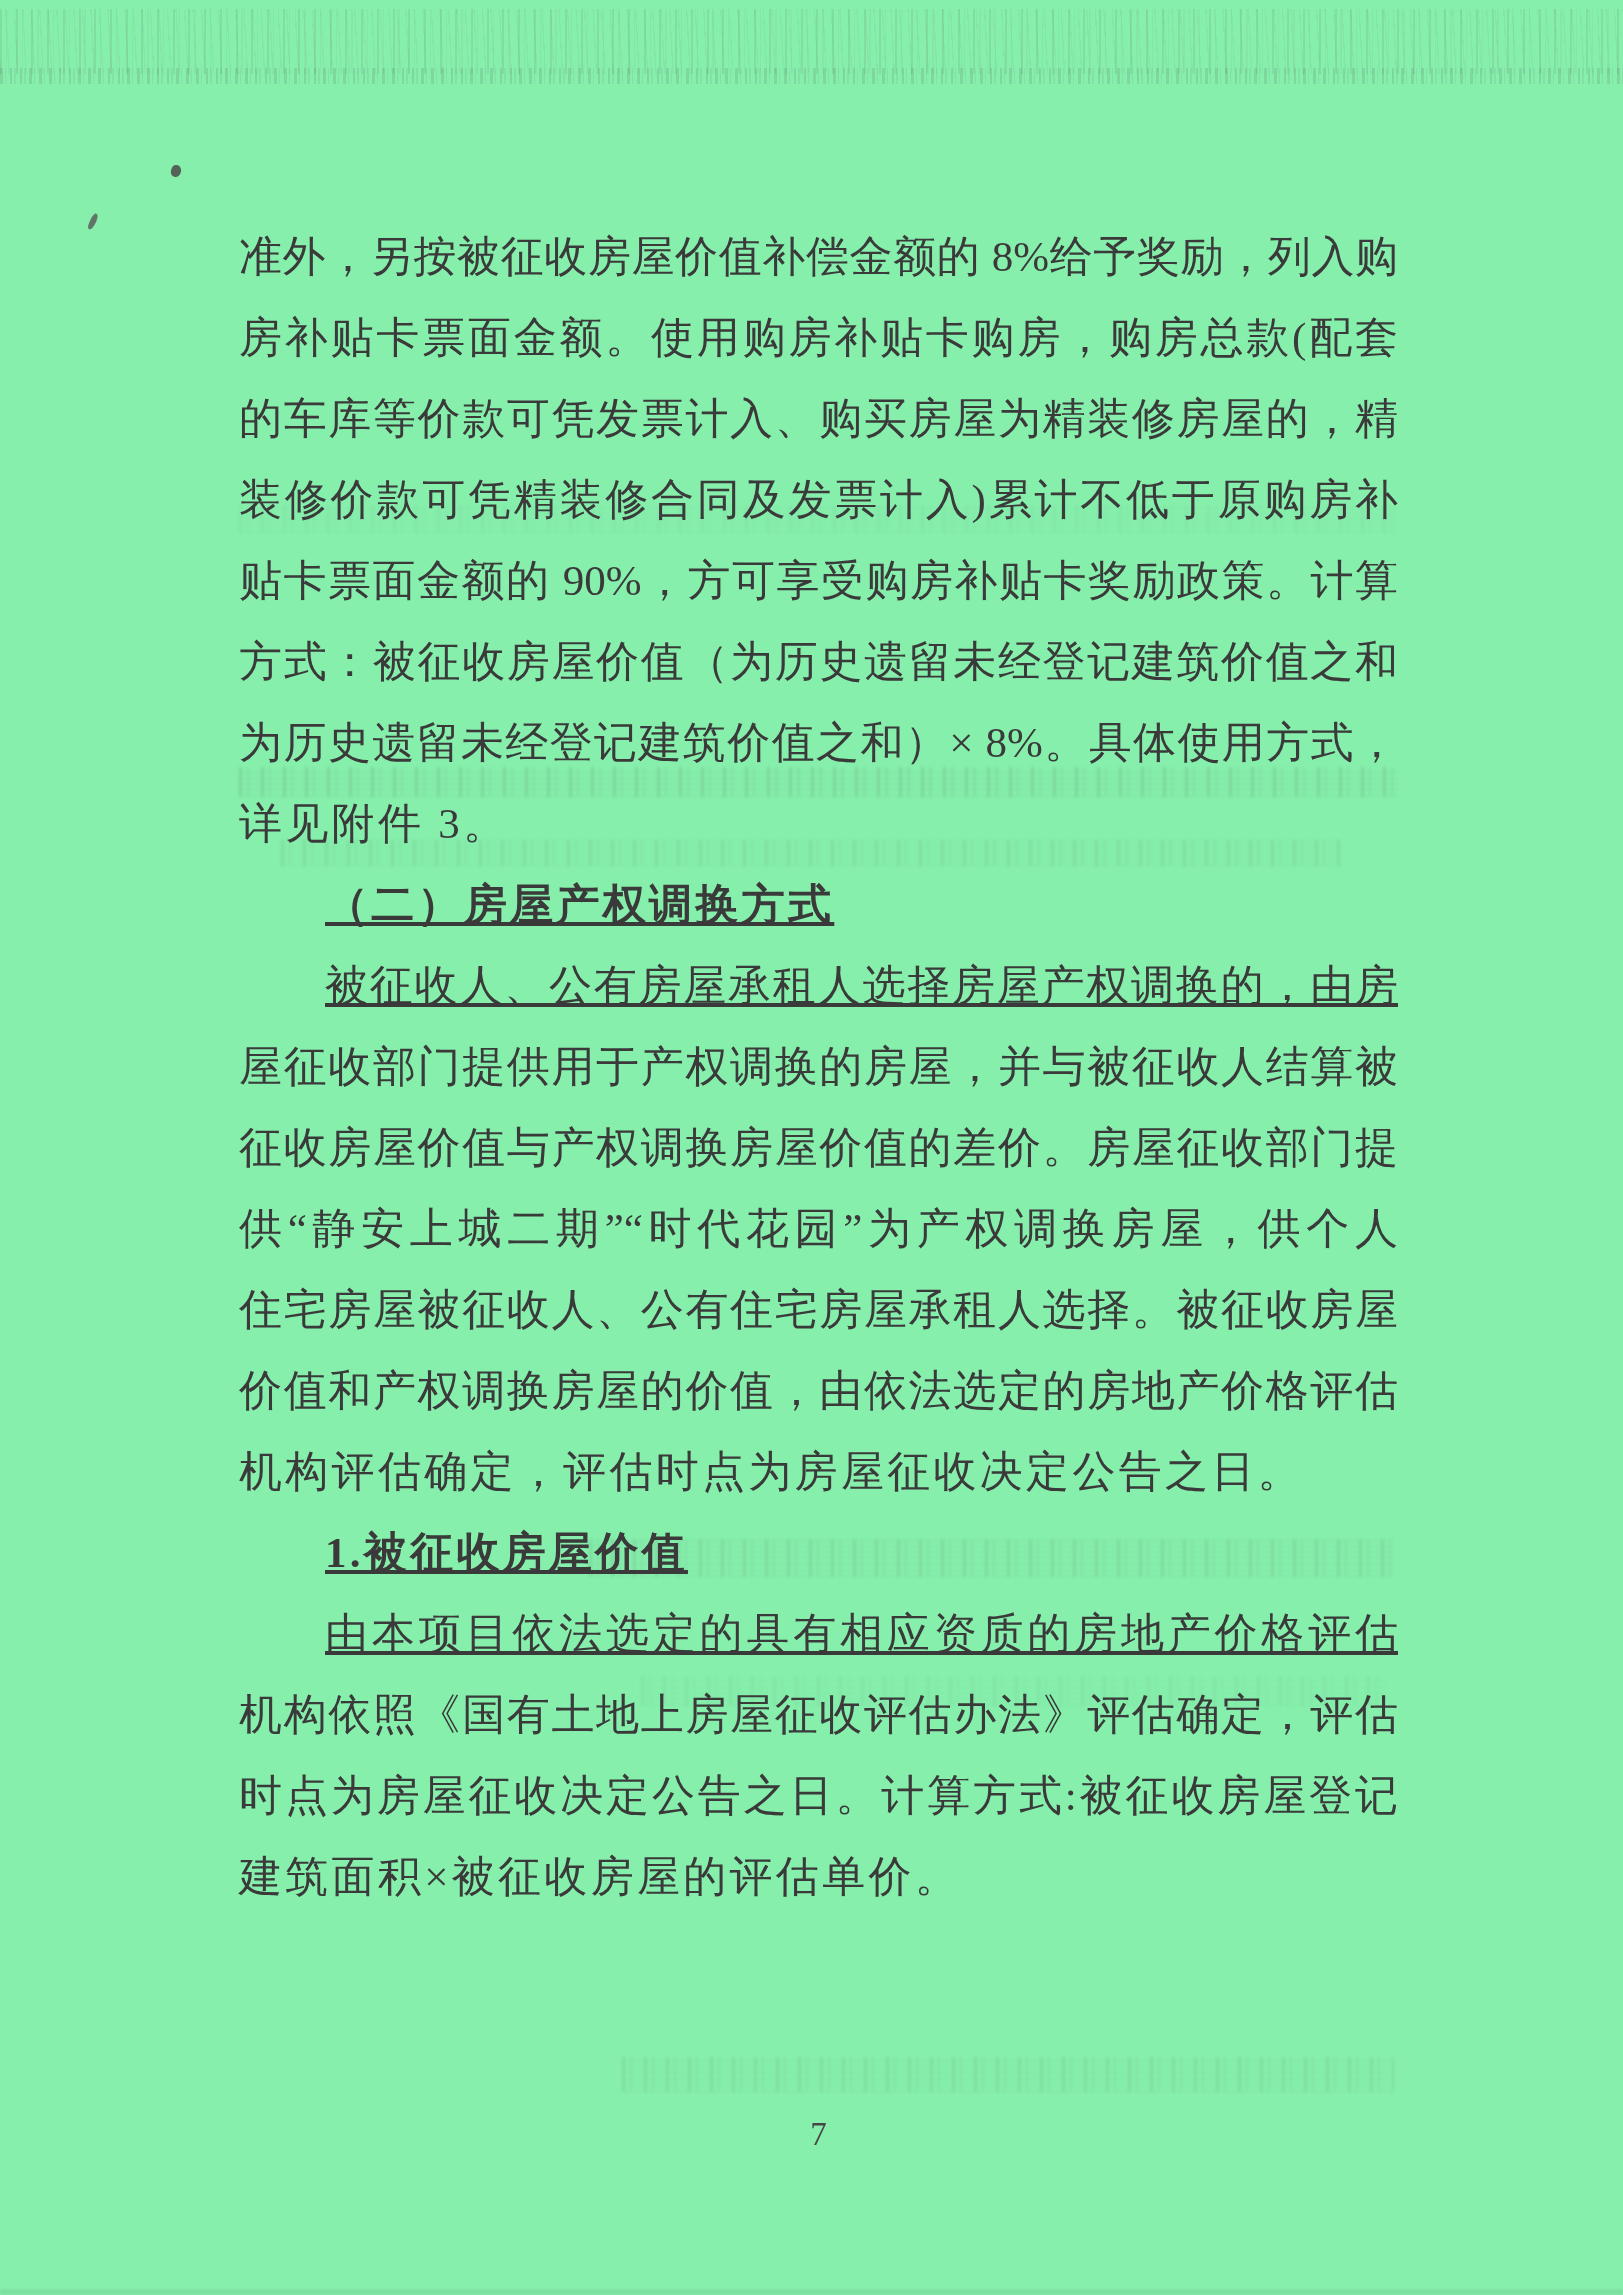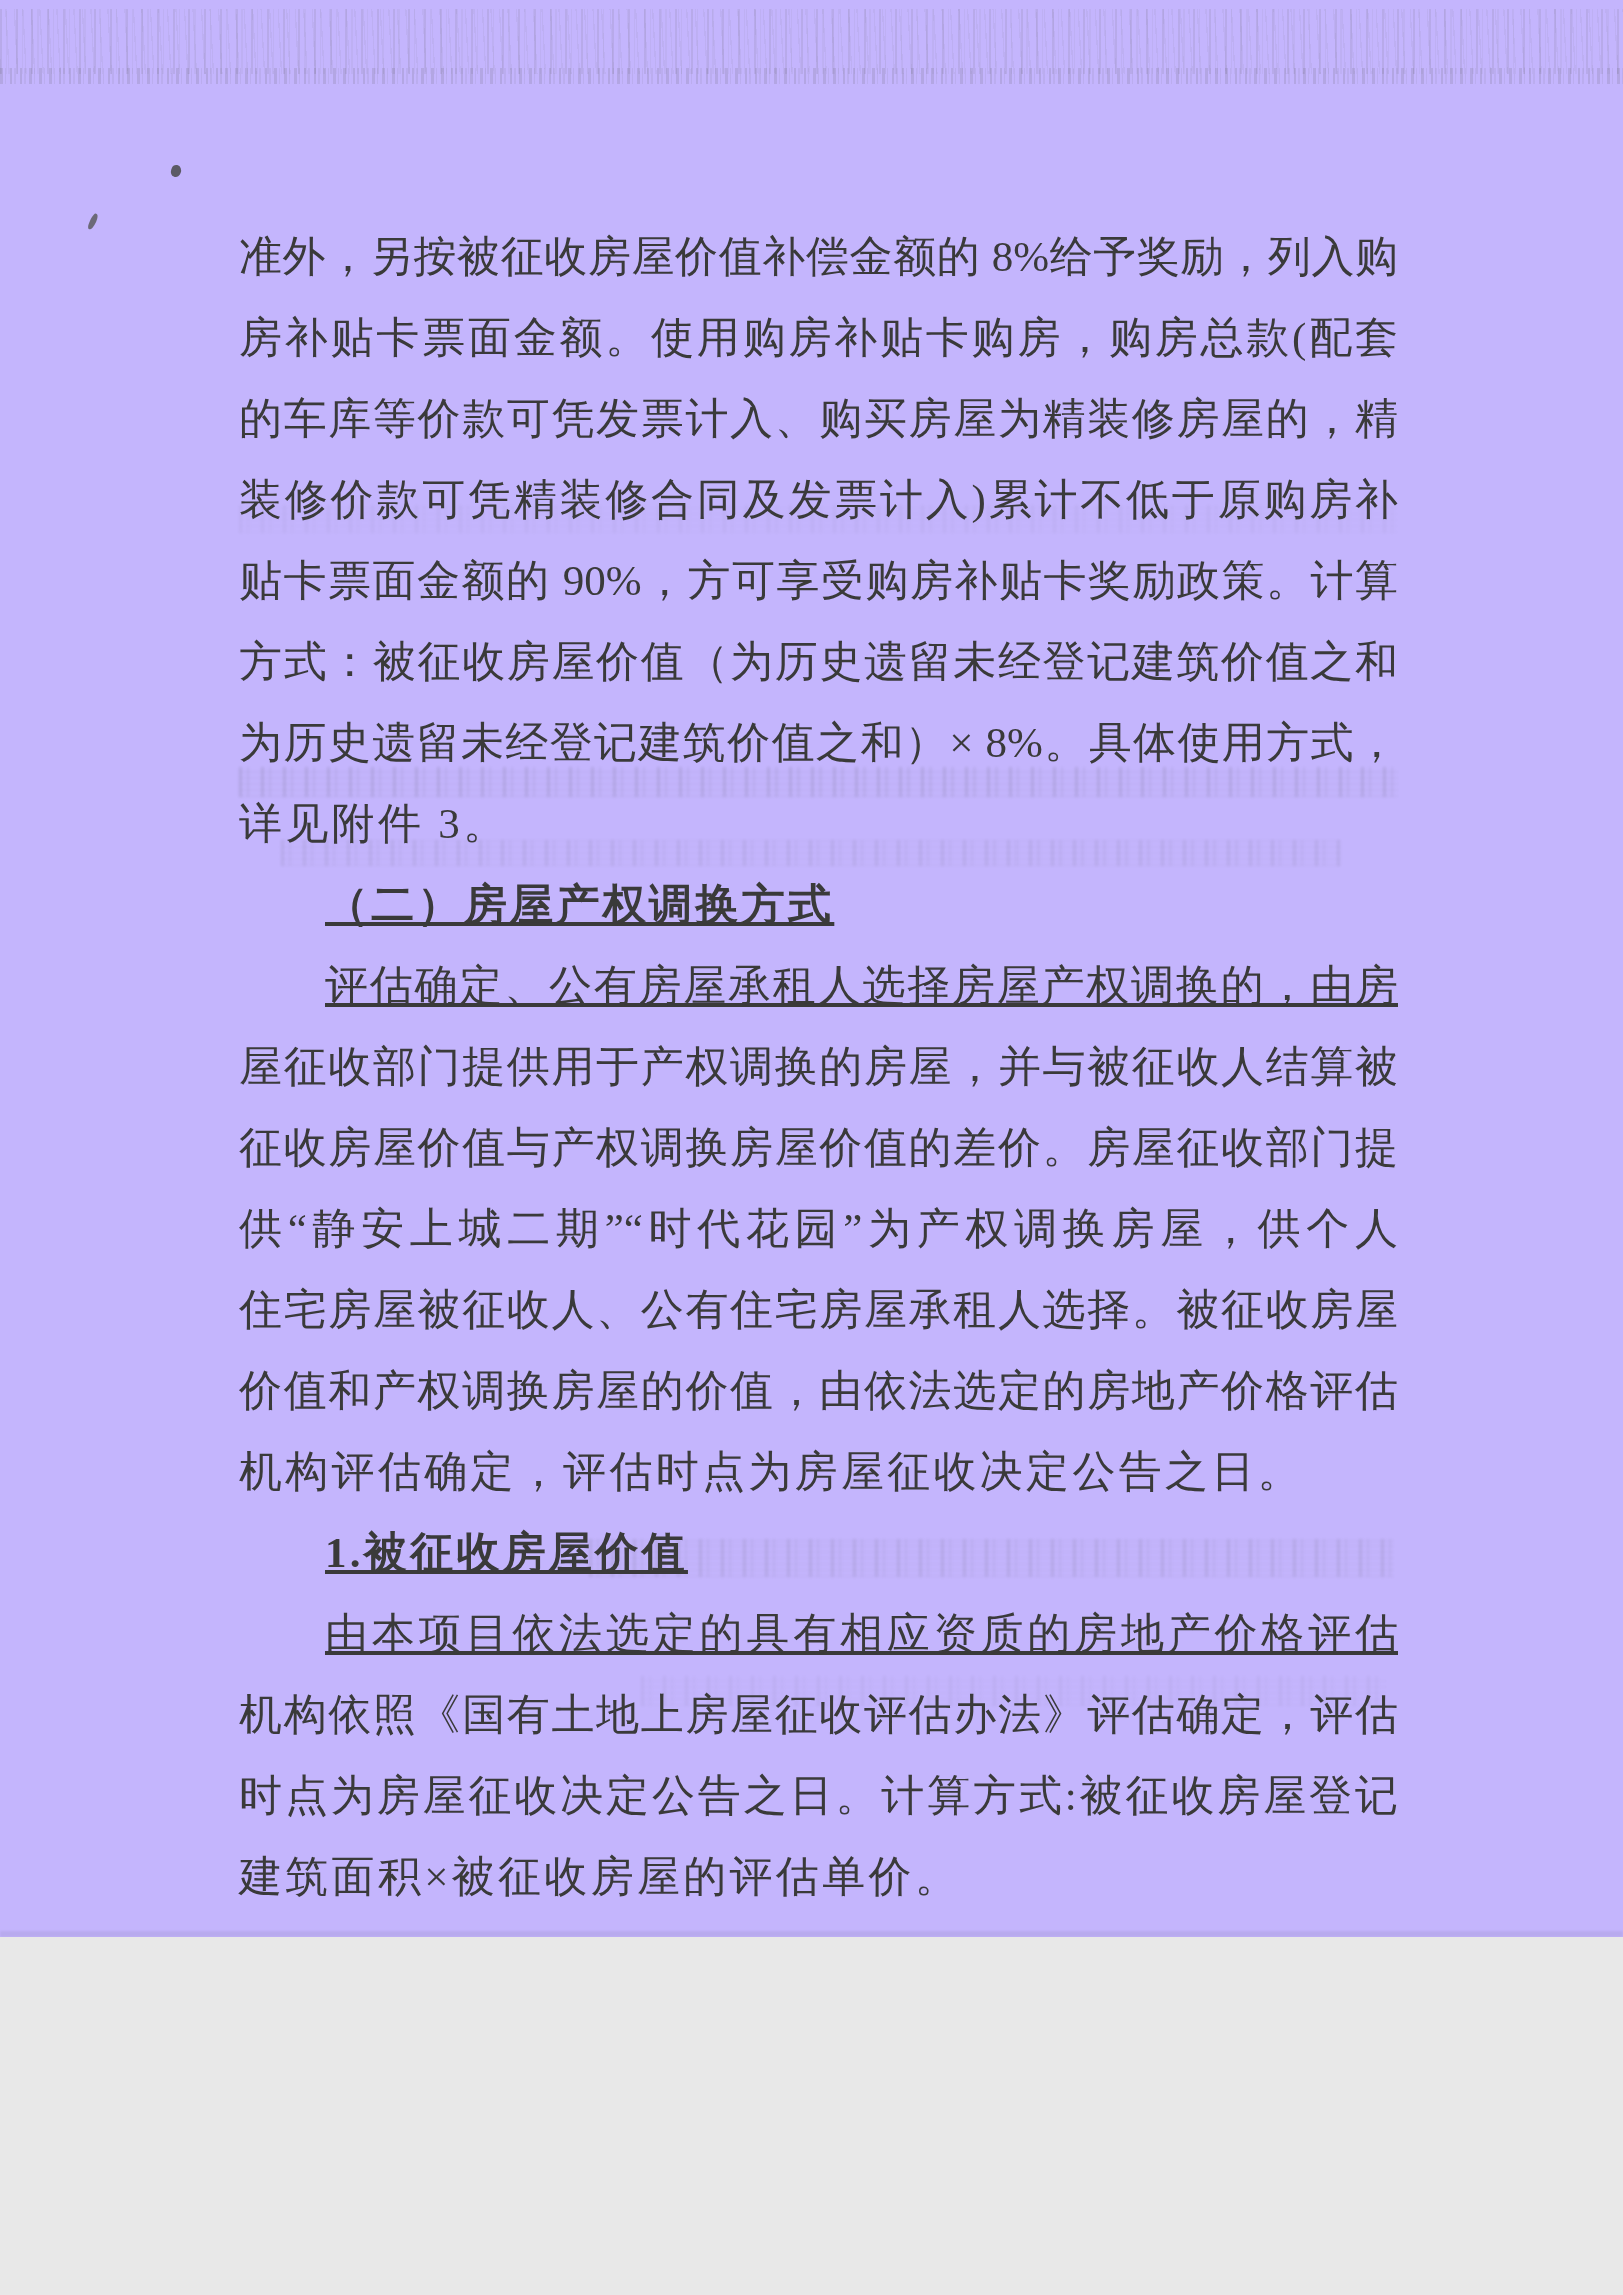--- a/index.html
+++ b/index.html
@@ -1,20 +1,20 @@
 <!DOCTYPE html>
 <html style="font-size:10.5px"><head>
 <meta charset="utf-8">
 <style>
   html,body { margin:0; padding:0; background:#e8e8e8; }
   .page {
     position:relative;
-    width:1623px; height:1937px;
+    width:1623px; height:2295px;
     margin:0 auto;
-    background:#c4b5fd;
+    background:#86efac;
     overflow:hidden;
     font-family:"Liberation Serif","DejaVu Serif",serif;
   }
   
   .noise-top {
     position:absolute; left:0; top:9.2px; width:1623px; height:65px;
     background:
       repeating-linear-gradient(90deg, rgba(90,90,90,.22) 0 2px, transparent 2px 5.9px, rgba(120,120,120,.14) 5.9px 7.2px, transparent 7.2px 15.7px),
       repeating-linear-gradient(87deg, rgba(100,100,100,.12) 0 1.3px, transparent 1.3px 8.5px);
     filter:blur(0.7px);
@@ -95,21 +95,21 @@
   <main class="text-block" style="color: rgb(58, 58, 58);">
       <div class="line fill">准外，另按被征收房屋价值补偿金额的 8%给予奖励，列入购</div>
       <div class="line fill">房补贴卡票面金额。使用购房补贴卡购房，购房总款(配套</div>
       <div class="line fill">的车库等价款可凭发票计入、购买房屋为精装修房屋的，精</div>
       <div class="line fill">装修价款可凭精装修合同及发票计入)累计不低于原购房补</div>
       <div class="line fill">贴卡票面金额的 90%，方可享受购房补贴卡奖励政策。计算</div>
       <div class="line fill">方式：被征收房屋价值（为历史遗留未经登记建筑价值之和</div>
       <div class="line fill">为历史遗留未经登记建筑价值之和）× 8%。具体使用方式，</div>
       <div class="line">详见附件 3。</div>
       <div class="line bold indent">（二）房屋产权调换方式</div>
-      <div class="line indent fill">评估确定、公有房屋承租人选择房屋产权调换的，由房</div>
+      <div class="line indent fill">被征收人、公有房屋承租人选择房屋产权调换的，由房</div>
       <div class="line fill">屋征收部门提供用于产权调换的房屋，并与被征收人结算被</div>
       <div class="line fill">征收房屋价值与产权调换房屋价值的差价。房屋征收部门提</div>
       <div class="line fill">供“静安上城二期”“时代花园”为产权调换房屋，供个人</div>
       <div class="line fill">住宅房屋被征收人、公有住宅房屋承租人选择。被征收房屋</div>
       <div class="line fill">价值和产权调换房屋的价值，由依法选定的房地产价格评估</div>
       <div class="line">机构评估确定，评估时点为房屋征收决定公告之日。</div>
       <div class="line bold indent">1.被征收房屋价值</div>
       <div class="line indent fill">由本项目依法选定的具有相应资质的房地产价格评估</div>
       <div class="line fill">机构依照《国有土地上房屋征收评估办法》评估确定，评估</div>
       <div class="line fill">时点为房屋征收决定公告之日。计算方式:被征收房屋登记</div>

